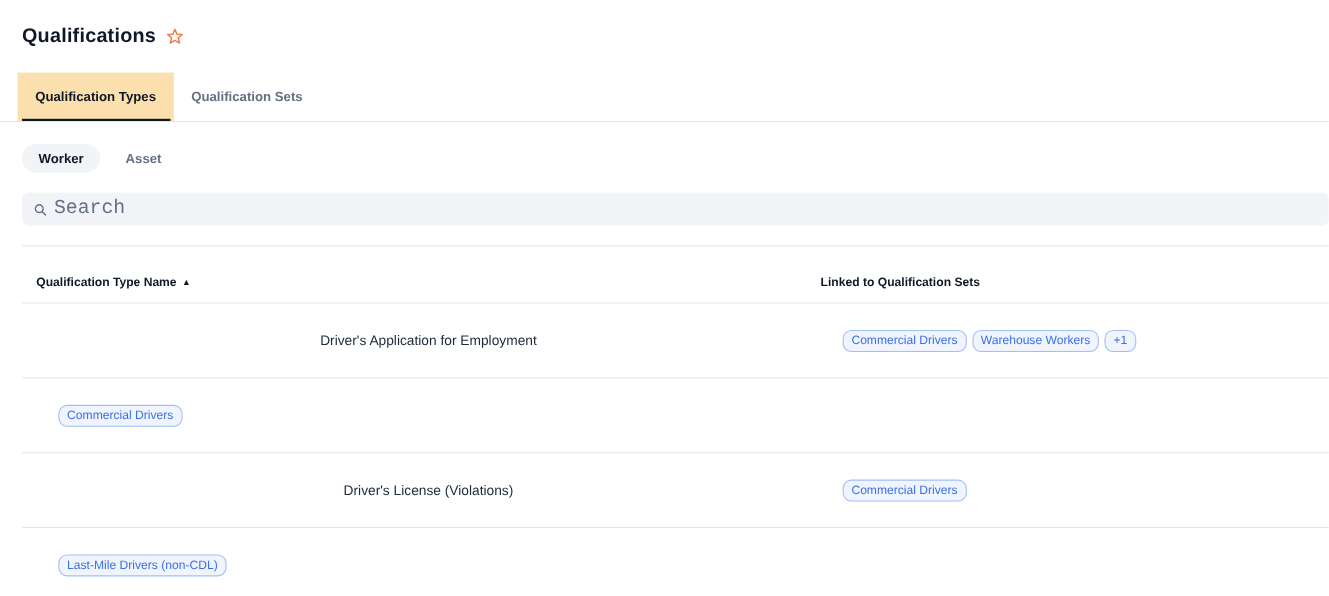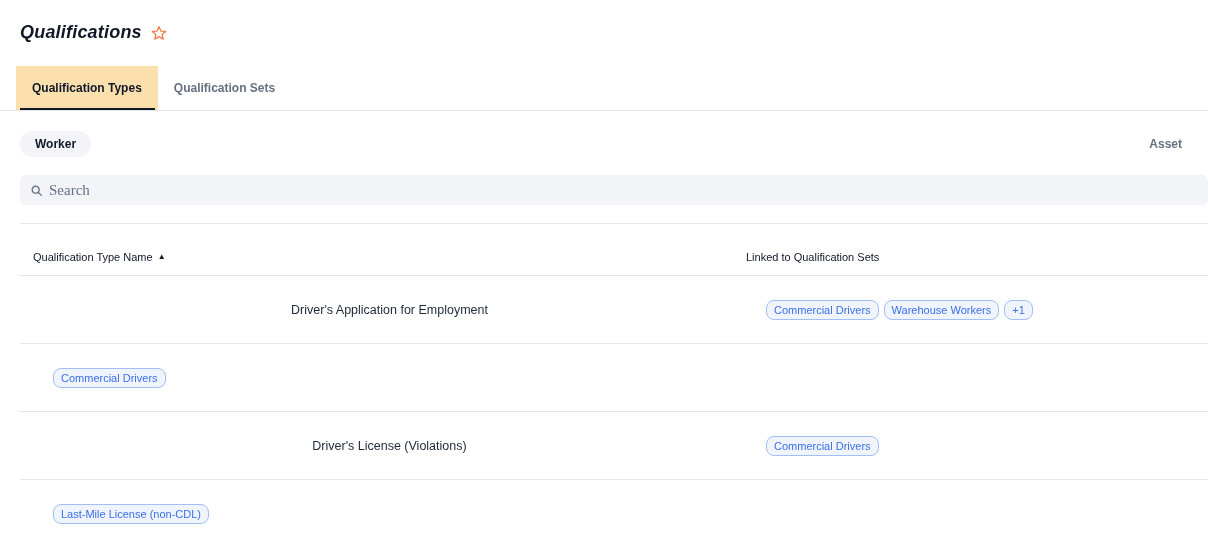--- a/index.html
+++ b/index.html
@@ -21,21 +21,20 @@
     font-family:"Liberation Sans",sans-serif;
     background:#FFFFFF;
     color:var(--text-dark);
   }
   button{border:none;background:none;font:inherit;cursor:pointer;color:inherit;}
 
   
   .page-header{
     display:flex;align-items:center;gap:9px;
     margin:22px 20px 0 20px;
-    font-style:italic;
   }
   .page-header h1{
     font-size:18px;font-weight:700;letter-spacing:.2px;color:var(--text-dark);
   }
   .star-btn{display:flex;align-items:center;}
   .star-btn svg{display:block;}
 
   
   .tab-bar{
     display:flex;align-items:stretch;
@@ -56,21 +55,20 @@
   .tab.active::after{
     content:"";
     position:absolute;left:4px;right:3px;bottom:0;height:2px;
     background:var(--tab-underline);
   }
 
   
   .entity-filter{
     display:flex;align-items:center;gap:17px;
     margin:20px 20px 0 20px;
-    justify-content:space-between;
   }
   .seg{
     font-size:12px;font-weight:700;
     color:var(--muted-text);
     padding:6px 6px;border-radius:14px;
   }
   .seg.selected{
     background:var(--control-bg);
     color:var(--text-dark);
     padding:6px 15px;
@@ -82,22 +80,22 @@
     margin:18px 0 0 20px;
     width:calc(100% - 20px);
     height:30px;
     background:var(--control-bg);
     border-radius:6px;
     padding:0 10px;
   }
   .search-bar svg{flex:0 0 auto;display:block;}
   .search-bar input{
     flex:1;border:none;background:transparent;outline:none;
-    font-family:Liberation Serif, serif;
-    font-size:15px;color:var(--text-dark);
+    font-family:Liberation Mono, monospace;
+    font-size:18px;color:var(--text-dark);
   }
   .search-bar input::placeholder{color:var(--muted-text);opacity:1;}
 
   .divider{
     height:1px;background:var(--divider);
     margin:18px 0 0 20px;
   }
 
   
   .qual-table{margin-left:20px;}
@@ -106,21 +104,21 @@
     grid-template-columns:713px 1fr;
     padding-left:13px;
     border-bottom:1px solid var(--divider);
   }
   .thead{
     height:52px;
     align-items:end;
     padding-bottom:12px;
   }
   .th{
-    font-size:11px;font-weight:400;color:var(--text-dark);
+    font-size:11px;font-weight:700;color:var(--text-dark);
     display:flex;align-items:center;gap:5px;
   }
   .sort-icon{font-size:8px;color:var(--text-dark);line-height:1;}
   .trow{
     height:68px;
     align-items:center;
     text-align:center;
   }
   .cell-name{font-size:12.5px;color:var(--row-text);}
   .cell-sets{display:flex;align-items:center;gap:5px;flex-wrap:wrap;padding-left:20px;}
@@ -195,17 +193,17 @@
 
   <div class="trow">
     <div class="cell-name">Driver's License (Violations)</div>
     <div class="cell-sets">
           <span class="pill">Commercial Drivers</span>
         </div>
   </div>
 
   <div class="trow">
     <div class="cell-sets">
-          <span class="pill">Last-Mile License (non-CDL)</span>
+          <span class="pill">Last-Mile Drivers (non-CDL)</span>
         </div>
   </div>
 </div>
 </section>
 
 </body></html>

